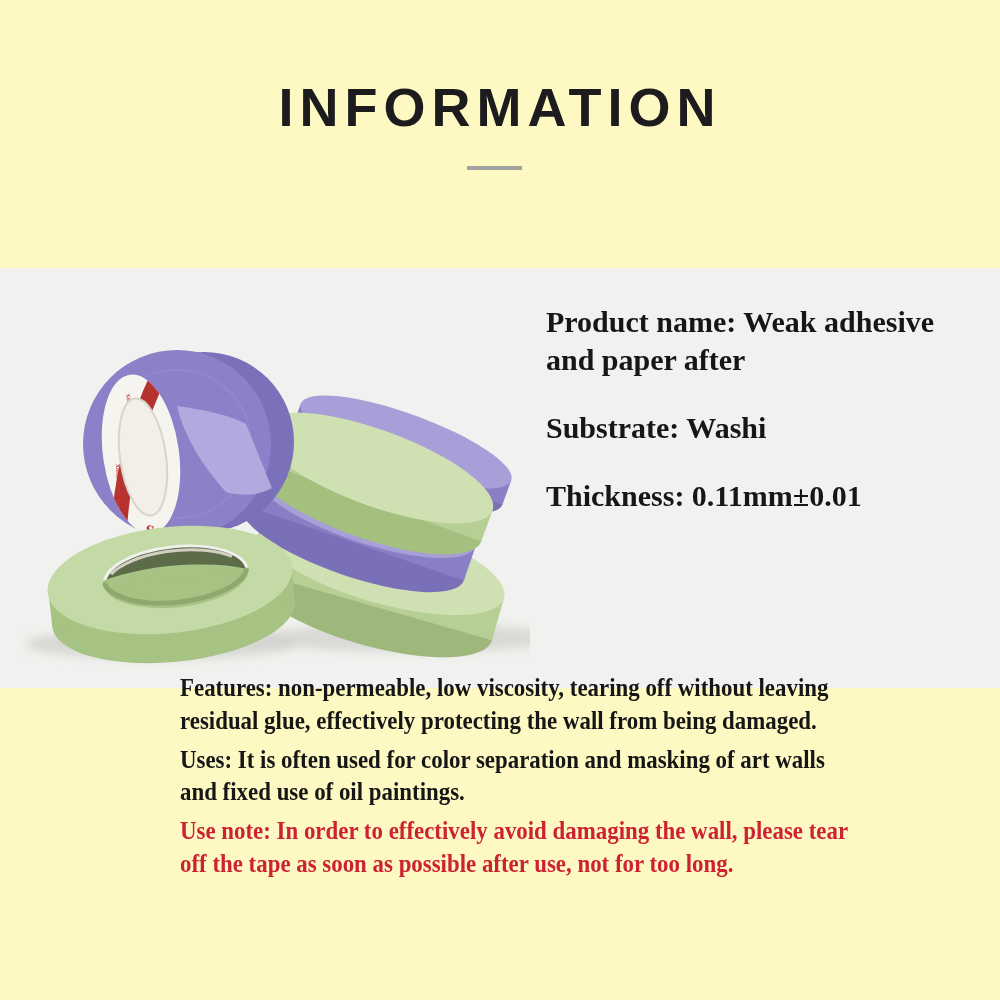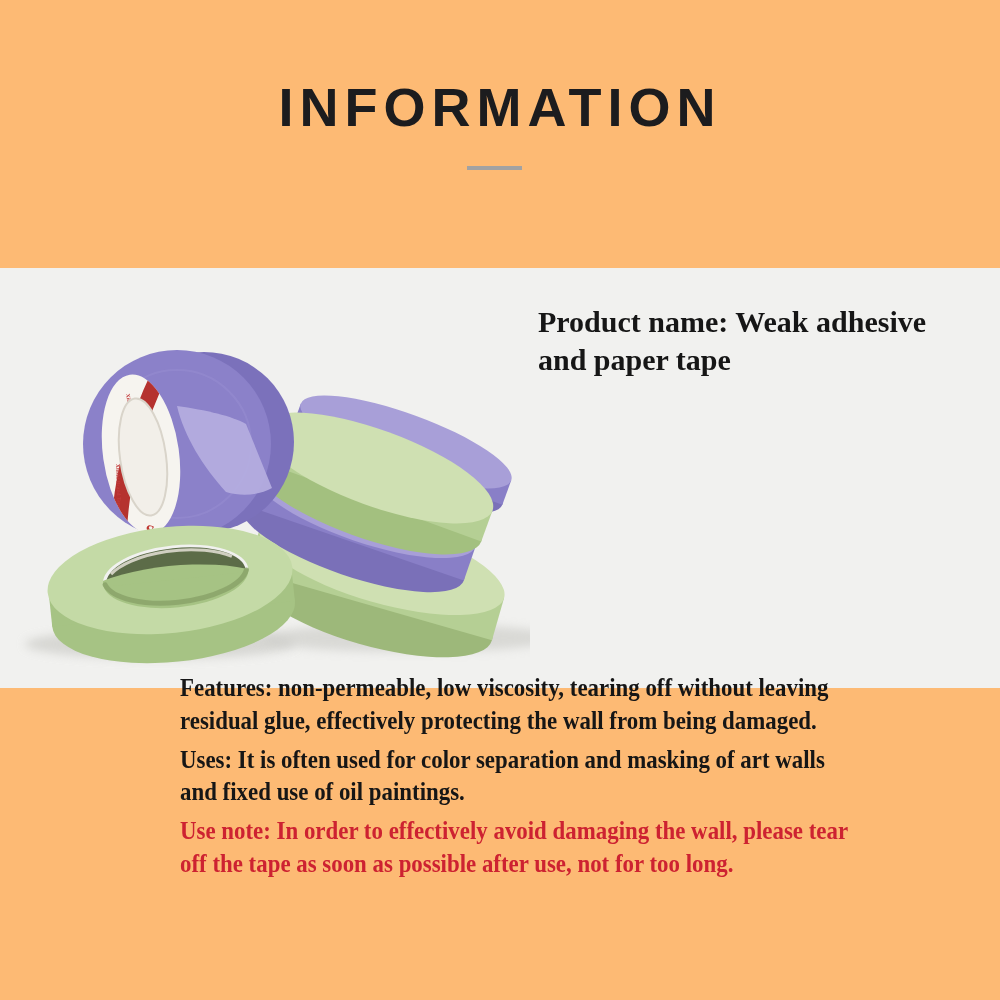--- a/index.html
+++ b/index.html
@@ -1,25 +1,25 @@
 <!DOCTYPE html>
 <html><head>
 <meta charset="utf-8">
 <style>
   html,body{margin:0;padding:0;}
-  .page{position:relative;width:1000px;height:1000px;background:#fdba74;overflow:hidden;
+  .page{position:relative;width:1000px;height:1000px;background:#fef9c3;overflow:hidden;
         font-family:"Liberation Serif","DejaVu Serif",serif;}
   .title{position:absolute;top:80px;left:0;width:1000px;text-align:center;margin:0;
          font-family:"Liberation Sans","DejaVu Sans",sans-serif;font-weight:bold;
          font-size:54px;line-height:1;letter-spacing:6px;color:#1c1c1e;}
   .title-divider{position:absolute;top:166px;left:467px;width:55px;height:4px;background:#a2a2a2;}
   .photo-panel{position:absolute;top:268px;left:0;width:1000px;height:420px;background:#f1f1ef;}
   .photo-svg{position:absolute;top:0;left:10px;width:520px;height:420px;}
   .specs{position:absolute;top:35px;left:538px;width:440px;}
-  .spec-item{margin:0 0 30px 0;font-weight:bold;font-size:30px;line-height:1.27;color:#161616;}
+  .spec-item{margin:0 0 30px 8px;font-weight:bold;font-size:30px;line-height:1.27;color:#161616;}
   .spec-line{display:block;white-space:nowrap;}
   .notes{position:absolute;top:672px;left:180px;width:760px;}
   .note{margin:0 0 6px 0;font-weight:bold;font-size:26px;line-height:1.26;color:#161616;
         transform:scaleX(0.88);transform-origin:0 0;}
   .note-line{display:block;white-space:nowrap;}
   svg text{font-family:"Liberation Serif","DejaVu Serif",serif;}
 </style>
 </head>
 <body>
 
@@ -91,21 +91,29 @@
         <path fill-rule="evenodd" fill="#c4daa6" d="M 37 312 A 123 53 0 1 0 283 312 A 123 53 0 1 0 37 312 Z
                  M 93 309 A 73 31 0 1 0 239 309 A 73 31 0 1 0 93 309 Z"></path>
         <path d="M 95 310 A 72 30 0 0 0 237 310" fill="none" stroke="#88a168" stroke-width="5" stroke-linecap="round" opacity="0.8"></path>
         <path d="M 102 300 A 72 30 0 0 1 224 295" fill="none" stroke="#eee9e0" stroke-width="3" opacity="0.8"></path>
       </g>
     </svg>
 
     <div class="specs">
       <p class="spec-item">
         <span class="spec-line">Product name: Weak adhesive</span>
-        <span class="spec-line">and paper tape</span>
+        <span class="spec-line">and paper after</span>
+      </p>
+      <p class="spec-item">
+        <span class="spec-line">Substrate: Washi</span>
+        <span class="spec-line"></span>
+      </p>
+      <p class="spec-item">
+        <span class="spec-line">Thickness: 0.11mm±0.01</span>
+        <span class="spec-line"></span>
       </p>
       <p class="spec-item">
       </p>
     </div>
   </div>
 
   <div class="notes">
     <p class="note" style="color: rgb(22, 22, 22);">
       <span class="note-line">Features: non-permeable, low viscosity, tearing off without leaving</span>
       <span class="note-line">residual glue, effectively protecting the wall from being damaged.</span>

